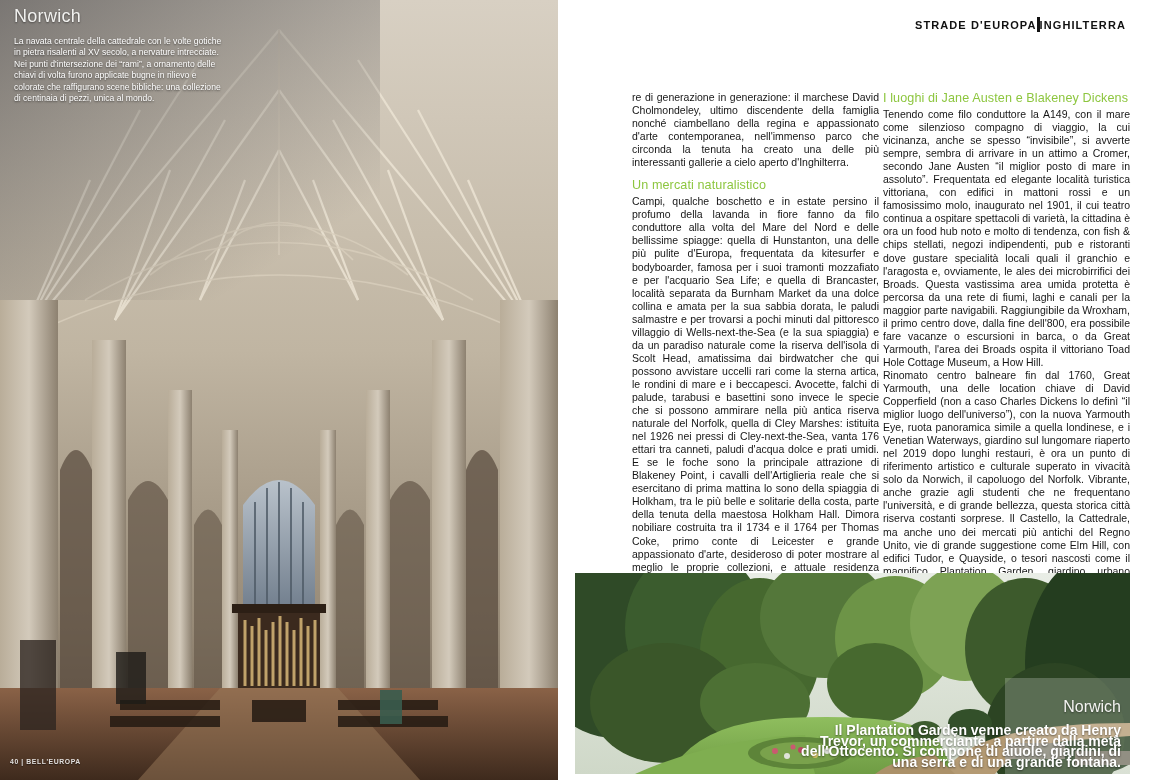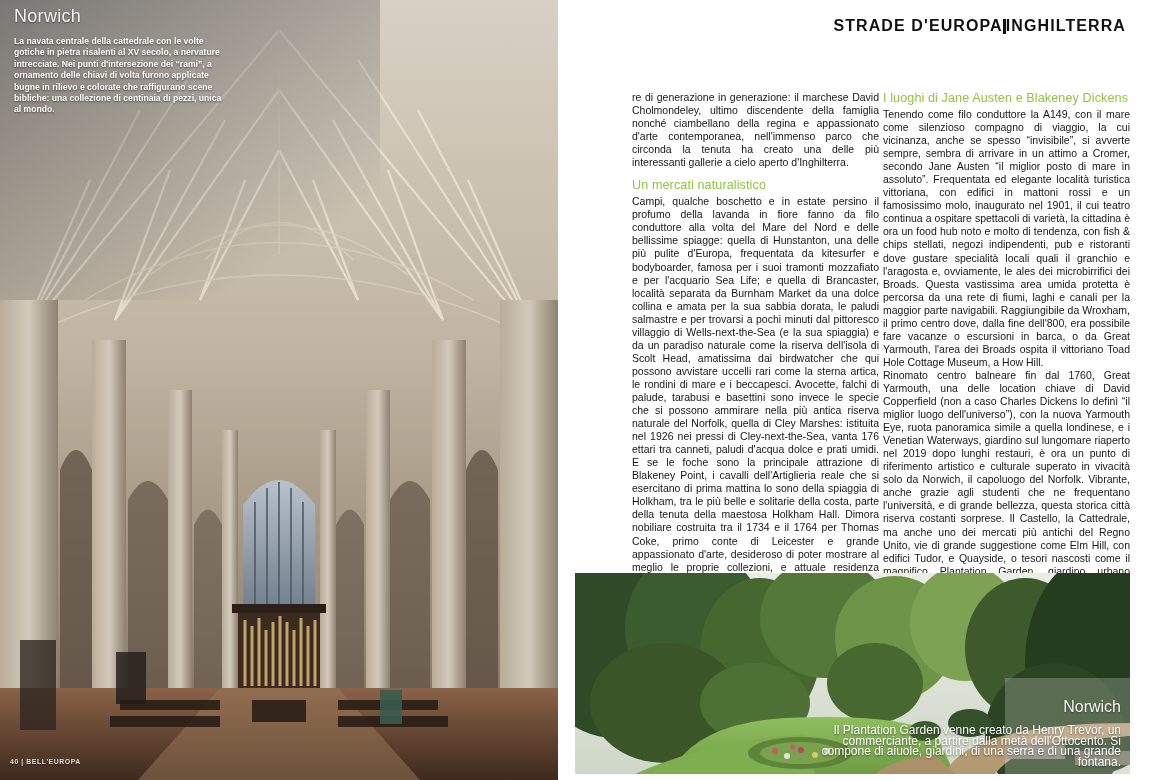--- a/index.html
+++ b/index.html
@@ -3,41 +3,41 @@
 <meta charset="utf-8">
 <style>
   html,body{margin:0;padding:0;}
   body{width:1152px;height:780px;background:#ffffff;font-family:"Liberation Sans",sans-serif;position:relative;overflow:hidden;}
   .spread{position:relative;width:1152px;height:780px;background:#fff;border-radius:12px;}
 
   
   .left-photo{position:absolute;left:0;top:0;width:558px;height:780px;overflow:hidden;}
   .left-photo svg{display:block;}
   .lp-title{position:absolute;left:14px;top:6px;font-size:18px;font-weight:400;letter-spacing:.3px;color:#f2f2f0;text-shadow:0 1px 2px rgba(0,0,0,.45);}
-  .lp-caption{position:absolute;left:14px;top:36px;width:212px;font-size:8.6px;line-height:11.4px;font-weight:bold;color:#fff;text-shadow:0 1px 2px rgba(0,0,0,.55);}
+  .lp-caption{position:absolute;left:14px;top:36px;width:212px;font-size:8.6px;line-height:11.4px;font-weight:normal;color:#fff;text-shadow:0 1px 2px rgba(0,0,0,.55);}
   .page-footer{position:absolute;left:10px;top:758px;font-size:6.8px;font-weight:bold;letter-spacing:.6px;color:rgba(255,255,255,.85);text-shadow:0 1px 1px rgba(0,0,0,.5);}
 
   
-  .kicker{position:absolute;top:17px;right:26px;display:flex;align-items:center;font-size:16px;font-weight:bold;letter-spacing:1.1px;color:#111;}
+  .kicker{position:absolute;top:17px;right:26px;display:flex;align-items:center;font-size:11px;font-weight:bold;letter-spacing:1.1px;color:#111;}
   .kicker .bar{width:3px;height:15px;background:#111;}
 
   
   .col{position:absolute;top:91px;width:247px;}
   .col1{left:632px;}
   .col2{left:883px;}
   .serif{font-family:Liberation Sans, sans-serif;font-size:10.5px;line-height:13.05px;text-align:justify;color:#161616;margin:0;}
   .section-heading{font-family:"Liberation Sans",sans-serif;font-size:12.6px;font-weight:500;letter-spacing:.1px;color:#8dc63f;margin:0 0 3px 0;}
   .col1 .section-heading{margin-top:9px;}
   .endmark{display:inline-block;width:3.5px;height:9px;background:#8dc63f;margin-left:4px;vertical-align:baseline;}
   .copyright{font-family:"Liberation Sans",sans-serif;font-size:5.9px;letter-spacing:.25px;color:#3a3a3a;text-align:right;margin-top:5px;}
 
   
   .right-photo{position:absolute;left:575px;top:573px;width:555px;height:201px;overflow:hidden;}
   .rp-title{position:absolute;right:9px;top:125px;font-size:16px;font-weight:400;color:#f4f4f2;text-shadow:0 1px 2px rgba(0,0,0,.45);}
-  .rp-caption{position:absolute;right:9px;top:152px;width:330px;text-align:right;font-size:12px;line-height:10.6px;font-weight:normal;color:#fff;text-shadow:0 1px 2px rgba(0,0,0,.5);}
+  .rp-caption{position:absolute;right:9px;top:152px;width:330px;text-align:right;font-size:14px;line-height:10.6px;font-weight:bold;color:#fff;text-shadow:0 1px 2px rgba(0,0,0,.5);}
 </style>
 </head>
 <body>
 
 <div class="spread">
 
   <div class="left-photo">
     <svg width="558" height="780" viewBox="0 0 558 780">
       <defs>
         <linearGradient id="gStone" x1="0" y1="0" x2="0" y2="1">

